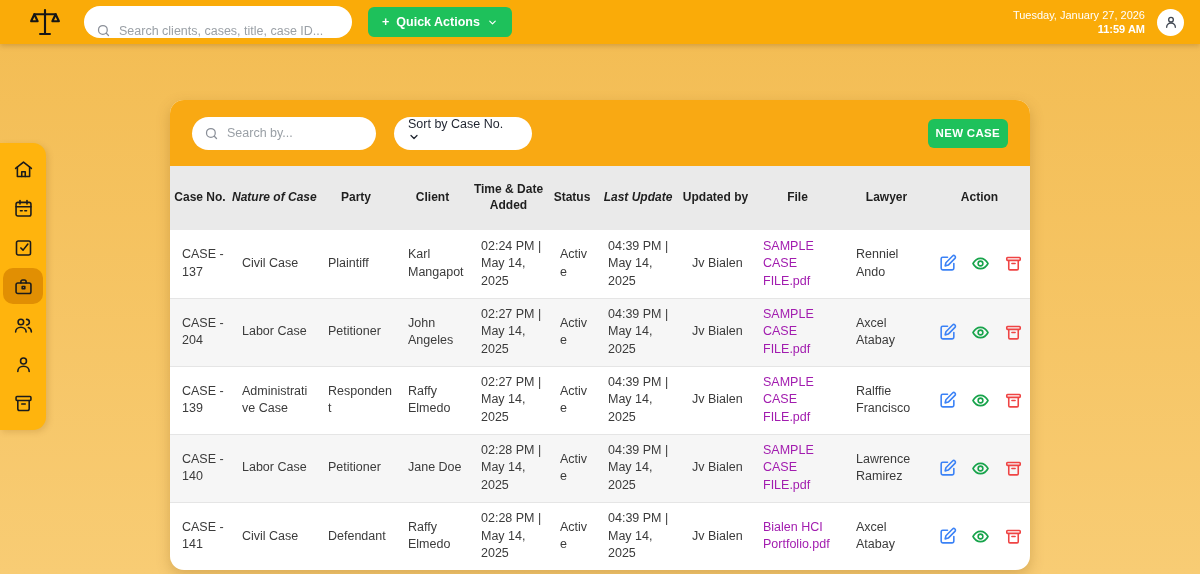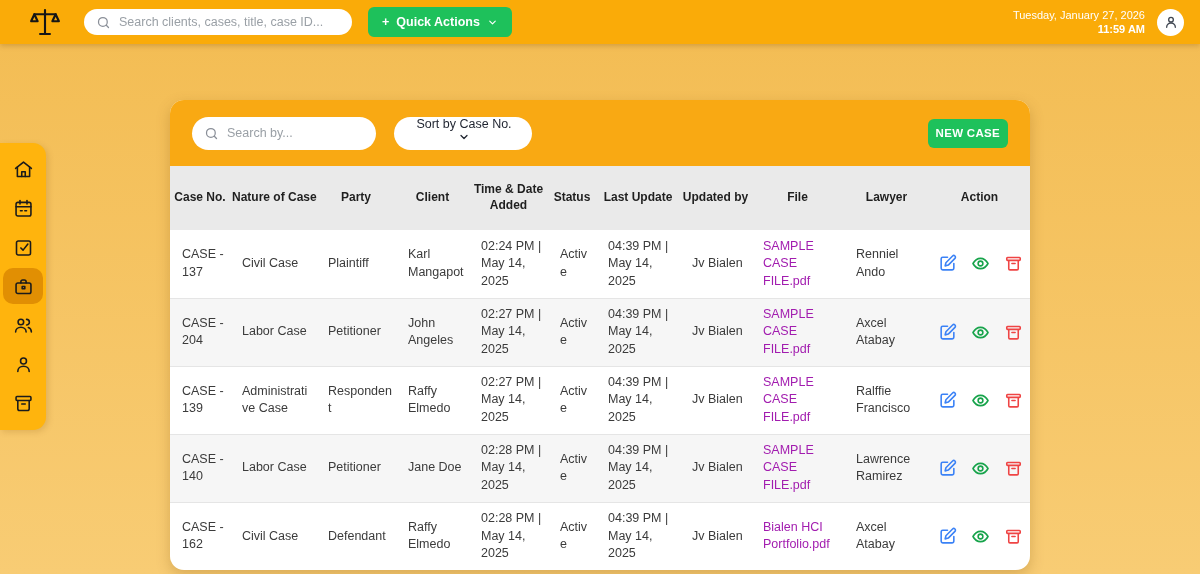--- a/index.html
+++ b/index.html
@@ -14,22 +14,22 @@
   .icn svg { width:100%; height:100%; display:block; }
 
   
   .topbar{
     position:absolute; left:0; top:0; width:1200px; height:44px;
     background:#FAAB08; display:flex; align-items:center;
     box-shadow:0 2px 5px rgba(120,70,0,.25); z-index:20;
   }
   .logo{ width:34px; height:34px; margin-left:28px; color:#161616; }
   .top-search{
-    margin-left:22px; width:268px; height:26px; background:#fff;
-    border-radius:16px; display:flex; align-items:center; padding:0 12px;
+    margin-left:22px; width:268px; height:32px; background:#fff;
+    border-radius:16px; display:flex; align-items:flex-end; padding:0 12px;
     border:none;
   }
   .top-search .icn{ width:15px; height:15px; color:#8a8f98; flex:none; }
   .top-search input{
     border:none; outline:none; background:transparent; margin-left:8px;
     font-size:12.5px; width:100%; font-family:"Liberation Sans",sans-serif;
     color:#333;
   }
   .top-search input::placeholder{ color:#9aa0a6; }
   .qa-btn{
@@ -77,37 +77,37 @@
     display:flex; align-items:center; padding:0 12px;
   }
   .tbl-search .icn{ width:15px; height:15px; color:#8a8f98; flex:none; }
   .tbl-search input{
     border:none; outline:none; background:transparent; margin-left:8px;
     font-size:12.5px; width:100%; font-family:"Liberation Sans",sans-serif; color:#333;
   }
   .tbl-search input::placeholder{ color:#9aa0a6; }
   .sort-select{
     margin-left:18px; width:138px; height:33px; background:#fff; border-radius:17px;
-    display:flex; align-items:center; justify-content:space-between; padding:0 12px 8px 14px;
+    display:flex; align-items:flex-start; justify-content:space-between; padding:0 12px 8px 14px;
     font-size:12.5px; color:#1f2430; cursor:pointer;flex-direction:column;
   }
   .sort-select .chev{ width:12px; height:12px; color:#1f2430; }
   .new-case-btn{
     margin-left:auto; height:29px; background:#1EC15B; color:#fff; border:none;
     border-radius:6px; padding:0 8px; font-size:11.5px; font-weight:bold;
     letter-spacing:.3px; cursor:pointer; font-family:"Liberation Sans",sans-serif;
   }
 
   
   table{ width:860px; border-collapse:collapse; table-layout:fixed;padding-left:41px; }
   thead th{
     background:#EAEAEA; height:64px; vertical-align:middle; text-align:center;
     font-size:12px; font-weight:bold; color:#1f1f1f; padding:4px 2px; line-height:1.3;
   }
-  thead th.nw{ white-space:nowrap; }
+  thead th.nw{ white-space:nowrap;font-style:italic; }
   tbody td{
     height:68px; vertical-align:middle; font-size:12.5px; color:#3b3b3b;
     padding:6px 4px 6px 12px; line-height:1.4; text-align:left;
     border-bottom:1px solid #E5E5E5; word-wrap:break-word;
   }
   tbody tr:nth-child(even){ background:#F6F6F6; }
   tbody tr:last-child td{ border-bottom:none; }
   .file-link{ color:#a21caf; text-decoration:none; cursor:pointer; }
   td.action-cell{ text-align:center; padding:6px 2px; white-space:nowrap; }
   .act-btn{
@@ -420,21 +420,21 @@
               <span class="icn">
                 <svg viewBox="0 0 24 24" fill="none" stroke="currentColor" stroke-width="2" stroke-linecap="round" stroke-linejoin="round">
                   <rect x="3.5" y="4.5" width="17" height="3.5" rx="1"></rect>
                   <path d="M6 8.5V18.5A1.5 1.5 0 0 0 7.5 20h9a1.5 1.5 0 0 0 1.5-1.5V8.5"></path>
                   <path d="M10 12h4"></path>
                 </svg>
               </span>
             </button></td>
         </tr>
         <tr>
-          <td>CASE - 162</td>
+          <td>CASE - 141</td>
           <td>Civil Case</td>
           <td>Defendant</td>
           <td>Raffy Elmedo</td>
           <td>02:28 PM | May 14, 2025</td>
           <td>Active</td>
           <td>04:39 PM | May 14, 2025</td>
           <td>Jv Bialen</td>
           <td><a href="#" class="file-link">Bialen HCI Portfolio.pdf</a></td>
           <td>Axcel Atabay</td>
           <td class="action-cell"><button class="act-btn edit">

